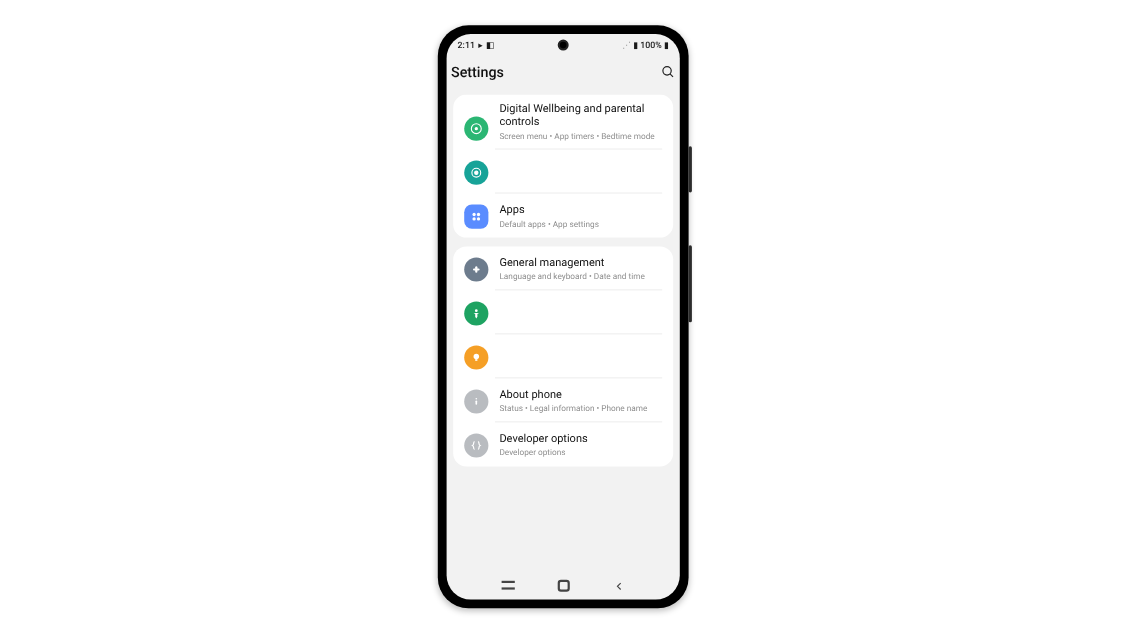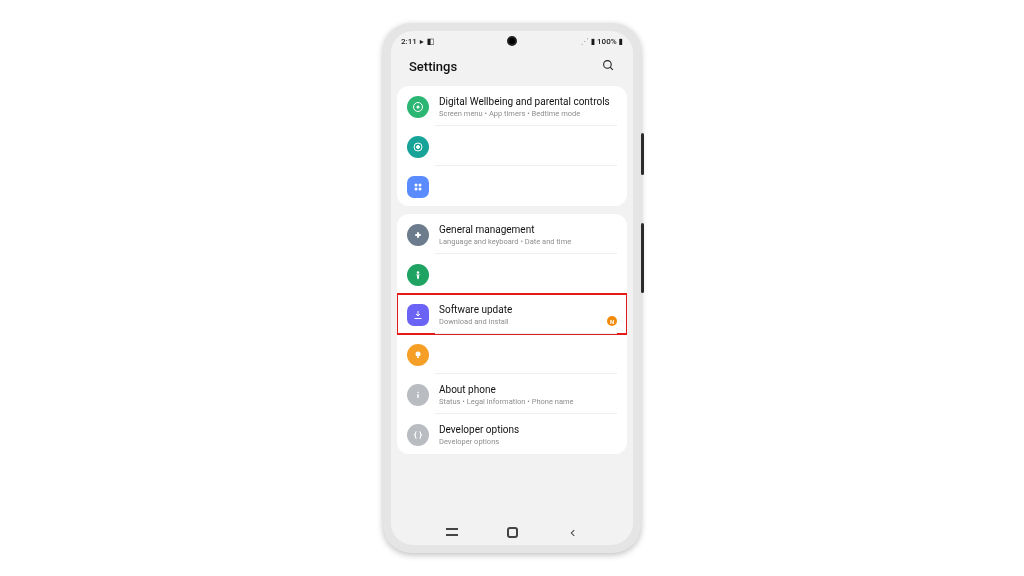--- a/index.html
+++ b/index.html
@@ -6,23 +6,23 @@
   body {
     width: 1024px;
     height: 576px;
     background: #ffffff;
     display: flex;
     align-items: center;
     justify-content: center;
     font-family: -apple-system, Roboto, "Segoe UI", Arial, sans-serif;
   }
   .phone-frame {
-    width: 258px;
+    width: 228px;
     height: 530px;
-    background: #e5e5e5;
+    background: #000000;
     border-radius: 28px;
     padding: 8px;
     position: relative;
     box-shadow: 0 2px 6px rgba(0,0,0,.25);
   }
   .side-btn {
     position: absolute;
     right: -3px;
     width: 3px;
     background: #2b2b2b;
@@ -60,21 +60,21 @@
     font-size: 8px;
     color: #1a1a1a;
     font-weight: 500;
   }
   .status-left { display: flex; gap: 3px; align-items: center; }
   .status-right { display: flex; gap: 2px; align-items: center; }
   .header {
     display: flex;
     align-items: center;
     justify-content: space-between;
-    padding: 6px 18px 10px;
+    padding: 6px 4px 10px;
   }
   .header-title {
     font-size: 13px;
     font-weight: 500;
     color: #111;
   }
   .search-icon svg { width: 13px; height: 13px; }
   .content {
     flex: 1;
     overflow: hidden;
@@ -220,20 +220,24 @@
         </div>
         <div class="row">
           <div class="icon rounded-square" style="background:#5a8cff">
             <svg viewBox="0 0 24 24" fill="#fff">
                 <circle cx="8" cy="8" r="3"></circle>
                 <circle cx="16" cy="8" r="3"></circle>
                 <circle cx="8" cy="16" r="3"></circle>
                 <circle cx="16" cy="16" r="3"></circle>
               </svg>
           </div>
+          <div class="txt">
+            <div class="title">Apps</div>
+            <div class="sub">Default apps  •  App settings</div>
+          </div>
         </div>
       </div>
 
       <div class="card">
         <div class="row">
           <div class="icon" style="background:#6d7c8d">
             <svg viewBox="0 0 24 24" fill="#fff">
                 <rect x="6" y="10" width="12" height="4" rx="2"></rect>
                 <rect x="10" y="6" width="4" height="12" rx="2"></rect>
               </svg>
@@ -243,32 +247,20 @@
             <div class="sub">Language and keyboard  •  Date and time</div>
           </div>
         </div>
         <div class="row">
           <div class="icon" style="background:#1ea362">
             <svg viewBox="0 0 24 24" fill="#fff">
                 <circle cx="12" cy="7" r="2.5"></circle>
                 <path d="M7 11h10l-3 2v5l-2 3-2-3v-5z"></path>
               </svg>
           </div>
-        </div>
-        <div class="row highlighted">
-          <div class="icon rounded-square" style="background:#6b63f6">
-            <svg viewBox="0 0 24 24" fill="#fff">
-                <path d="M12 4v10m0 0l-4-4m4 4l4-4M5 19h14" stroke="#fff" stroke-width="2" fill="none"></path>
-              </svg>
-          </div>
-          <div class="txt">
-            <div class="title">Software update</div>
-            <div class="sub">Download and install</div>
-          </div>
-          <div class="badge">N</div>
         </div>
         <div class="row">
           <div class="icon" style="background:#f59f26">
             <svg viewBox="0 0 24 24" fill="#fff">
                 <circle cx="12" cy="10" r="5"></circle>
                 <rect x="10" y="15" width="4" height="3"></rect>
               </svg>
           </div>
         </div>
         <div class="row">

